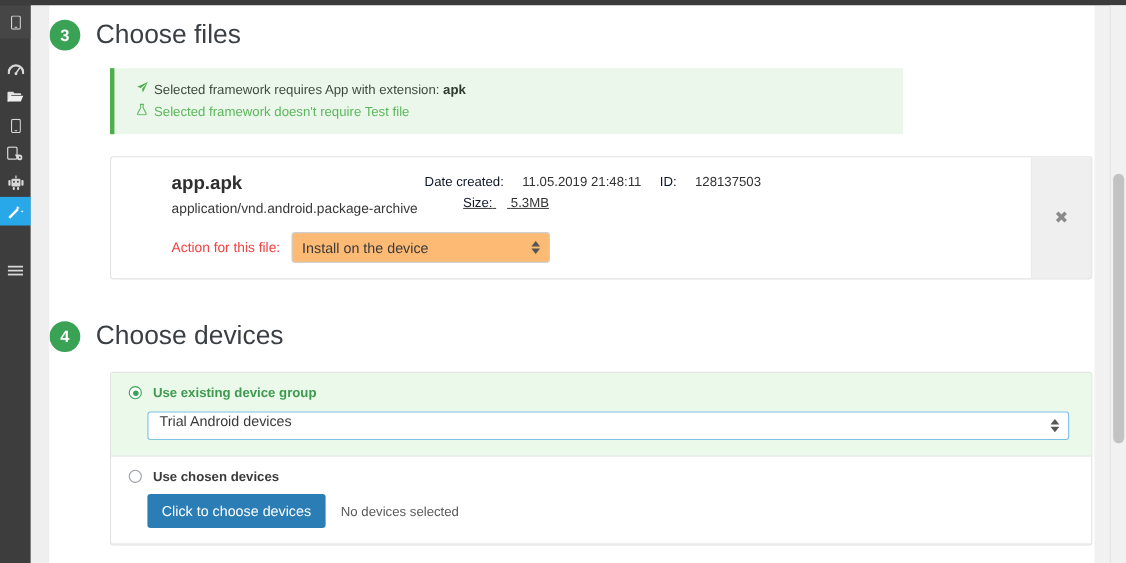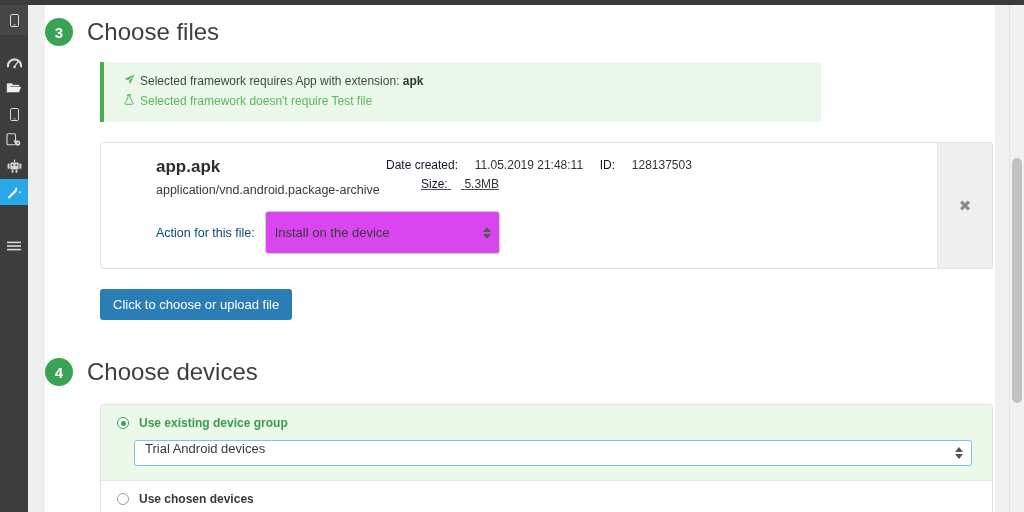--- a/index.html
+++ b/index.html
@@ -121,26 +121,26 @@
   .fc-meta { font-size: 12px; color: #4a4a4a; padding-top: 1px; }
   .fc-meta .lbl { color: #0f172a; }
   .fc-meta .val { color: #333; }
   .fc-meta-line { margin-bottom: 5px; white-space: nowrap; }
   .fc-meta-line .sp { display: inline-block; width: 10px; }
   .fc-meta-size { text-align: left; padding-left: 35px; text-decoration: underline; }
   .fc-row2 {
     display: flex; align-items: center;
     padding-left: 55px; margin-top: 14px;
   }
-  .fc-action-label { font-size: 12.5px; color: #0c4a6e; margin-right: 10px; }
+  .fc-action-label { font-size: 12.5px; color: #ef4444; margin-right: 10px; }
   .fake-select {
     position: relative;
-    width: 235px; height: 43px;
+    width: 235px; height: 28px;
     border: 1px solid #cfcfcf; border-radius: 3px;
-    background: #d946ef;
+    background: #fdba74;
     font-size: 13px; color: #3a3a3a;
     display: flex; align-items: center;
     padding: 0 22px 0 9px;
   }
   .sel-arrows {
     position: absolute; right: 8px; top: 50%; transform: translateY(-50%);
     display: flex; flex-direction: column; align-items: center; gap: 2px;
   }
   .sel-arrows i {
     display: block; width: 0; height: 0;
@@ -360,23 +360,20 @@
                 <i class="down"></i>
               </span>
           </div>
         </div>
       </div>
       <div class="file-card-x">
         <span>✖</span>
       </div>
     </div>
 
-    <div class="upload-btn-wrap">
-      <button class="btn-primary">Click to choose or upload file</button>
-    </div>
 
     <div class="section-head sec4-head">
       <div class="step-badge">4</div>
       <div class="section-title">Choose devices</div>
     </div>
 
     <div class="dev-panel">
 
       <div class="dev-block highlight">
         <div class="radio-row">

